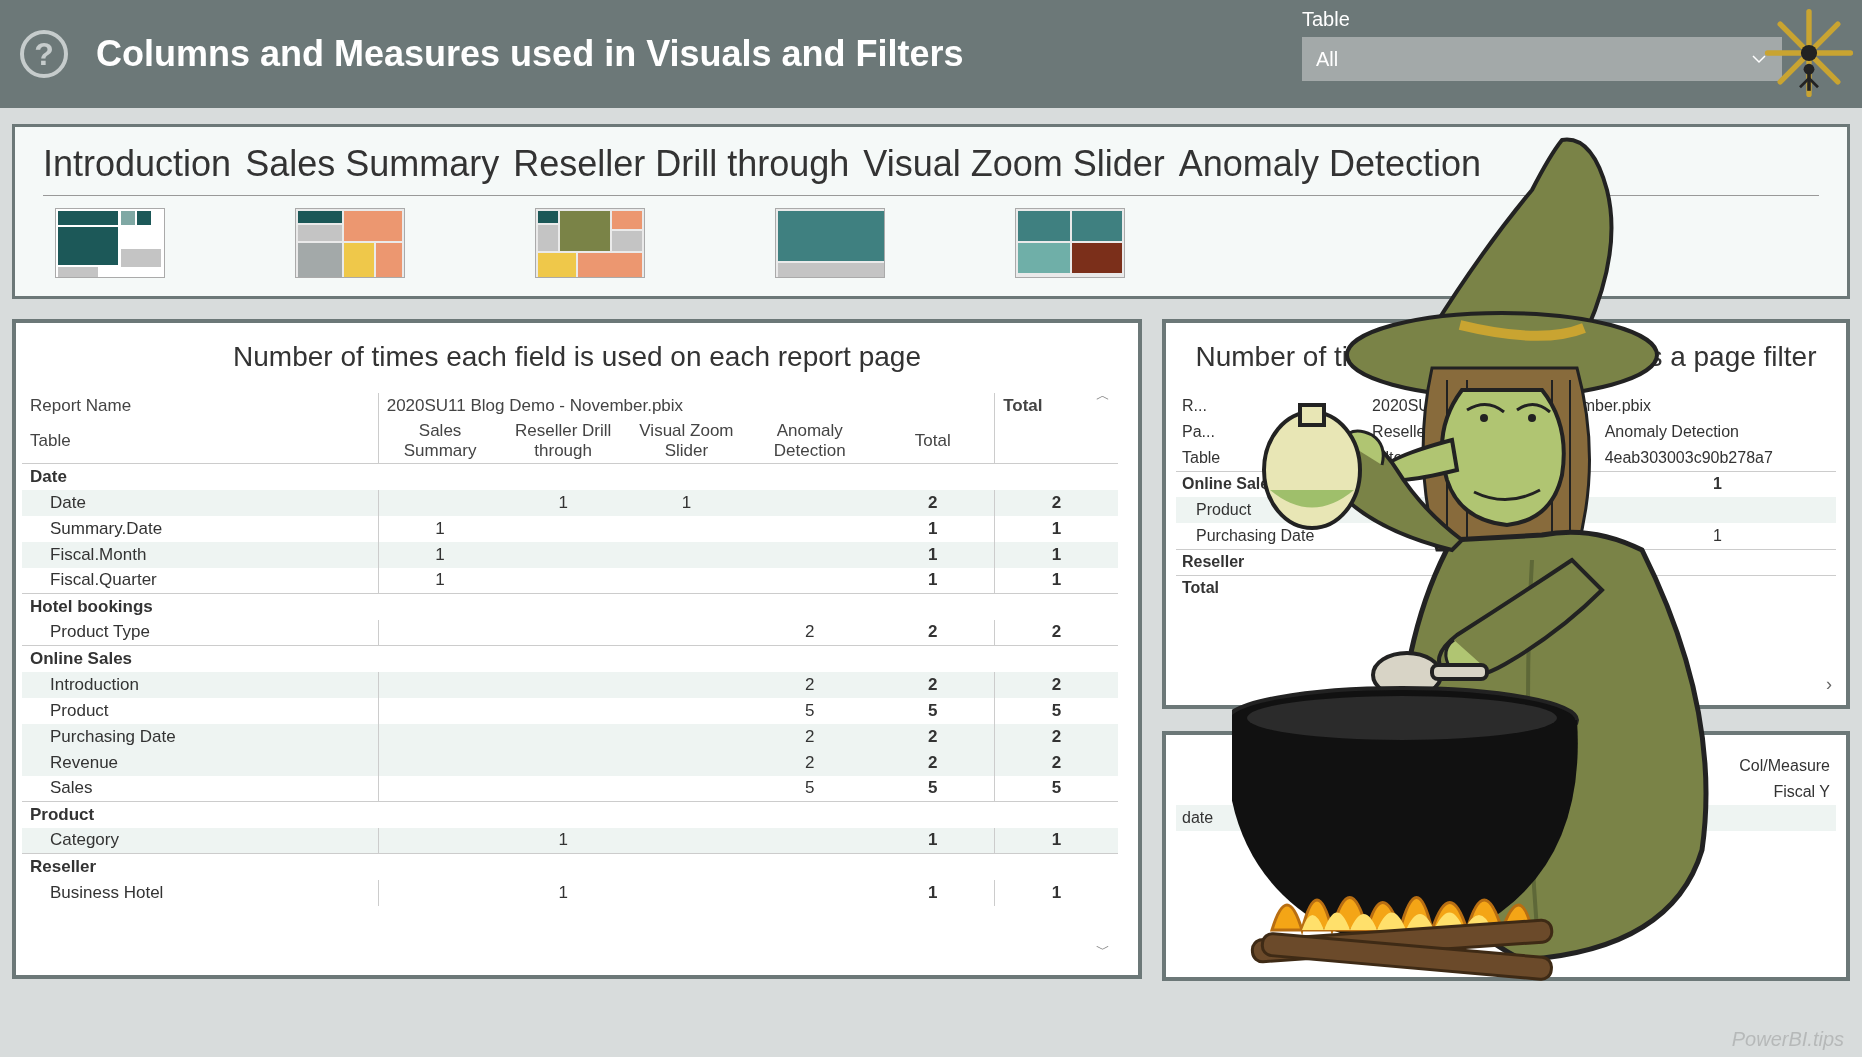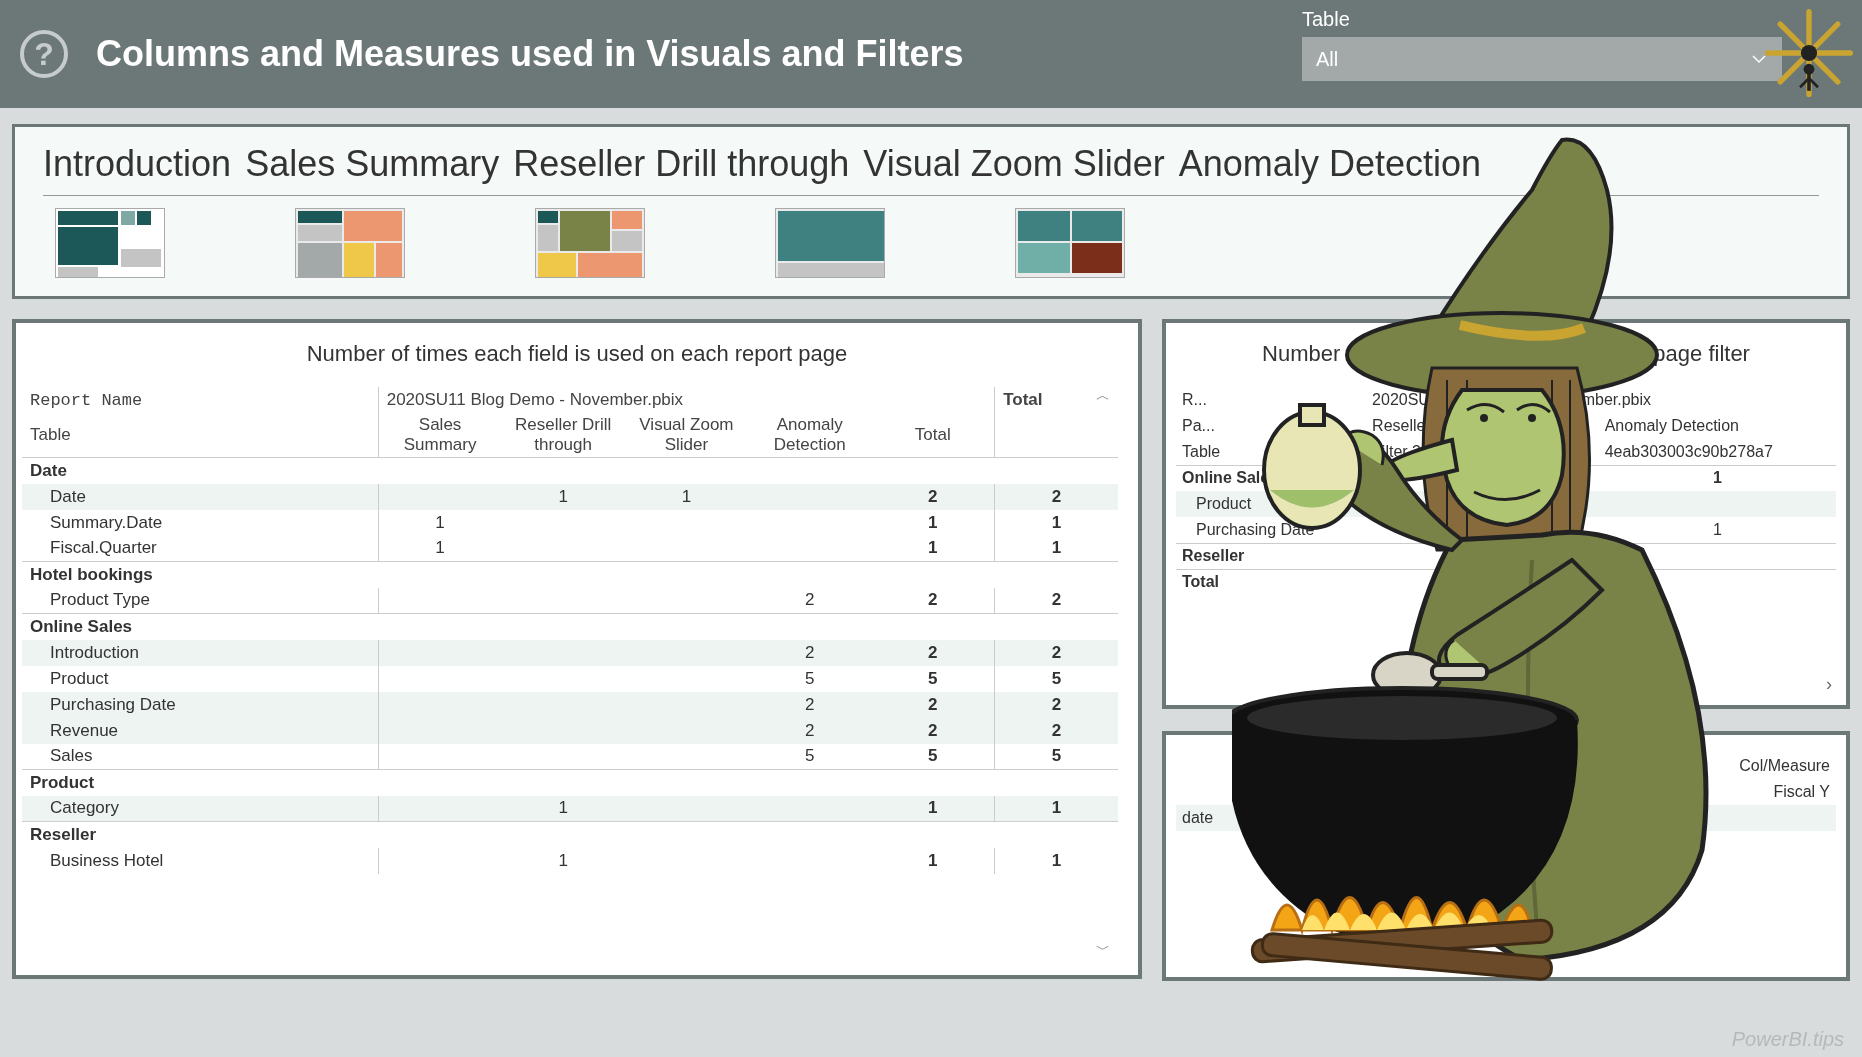--- a/index.html
+++ b/index.html
@@ -60,36 +60,36 @@
 .thumb-anomaly .b4{left:56px;top:34px;width:50px;height:30px;background:#7B2F1A}
 
 
 .main-row { display: flex; gap: 20px; margin: 20px 12px 0 12px; }
 .panel { border: 4px solid #6C7878; background: white; }
 .panel-left { width: 1130px; height: 660px; padding: 18px 0 0 0; position: relative; }
 .panel-right-col { flex: 1; display: flex; flex-direction: column; gap: 22px; }
 .panel-right-top { height: 390px; padding: 18px 10px 10px 10px; position: relative; overflow: hidden; }
 .panel-right-bottom { height: 250px; padding: 18px 10px; position: relative; overflow: hidden; }
 
-.panel-title { text-align: center; font-size: 22px; color: #333; margin-bottom: 20px; }
+.panel-title { text-align: center; font-size: 28px; color: #333; margin-bottom: 20px; }
 
 .matrix-wrap { position: relative; height: 560px; overflow-y: auto; overflow-x: hidden; padding: 0 20px 0 6px; }
 .matrix { width: 100%; border-collapse: collapse; font-size: 17px; color: #333; }
 .matrix th, .matrix td { text-align: left; padding: 2px 8px; height: 26px; }
 .matrix .hdr-row td { font-size: 17px; color: #444; }
 .matrix .col-num { text-align: center; width: 90px; }
 .matrix .col-first { width: 260px; padding-left: 16px; }
 .matrix .group-row td { font-weight: 700; border-top: 1px solid #ccc; }
 .matrix .group-row td:first-child { padding-left: 8px; }
 .matrix .data-row.even td { background: #EEF4F2; }
 .matrix .data-row td:first-child { padding-left: 28px; }
 .matrix .total-col { font-weight: 700; }
 .matrix .border-left { border-left: 1px solid #ccc; }
 
-.matrix-header-report { padding-left: 8px !important; font-family: Liberation Mono, monospace; }
+.matrix-header-report { padding-left: 8px !important; }
 .matrix-header-total { font-weight: 700; text-align: center; }
 .matrix-table-label { padding-left: 8px !important; }
 
 .scroll-arrow { position: absolute; right: 28px; font-size: 14px; color: #888; cursor: pointer; }
 .scroll-arrow.up { top: 64px; }
 .scroll-arrow.down { bottom: 16px; }
 
 .right-matrix { width: 100%; border-collapse: collapse; font-size: 16px; color: #333; }
 .right-matrix td { padding: 2px 6px; height: 26px; }
 .right-matrix .grp td { font-weight: 700; border-top: 1px solid #ccc; }
@@ -220,20 +220,29 @@
             </tr>
             <tr class="data-row ">
               <td class="col-first">Summary.Date</td>
               <td class="col-num  border-left">1</td>
               <td class="col-num  "></td>
               <td class="col-num  "></td>
               <td class="col-num  "></td>
               <td class="col-num total-col ">1</td>
               <td class="col-num total-col border-left">1</td>
             </tr>
+            <tr class="data-row even">
+              <td class="col-first">Fiscal.Month</td>
+              <td class="col-num  border-left">1</td>
+              <td class="col-num  "></td>
+              <td class="col-num  "></td>
+              <td class="col-num  "></td>
+              <td class="col-num total-col ">1</td>
+              <td class="col-num total-col border-left">1</td>
+            </tr>
             <tr class="data-row ">
               <td class="col-first">Fiscal.Quarter</td>
               <td class="col-num  border-left">1</td>
               <td class="col-num  "></td>
               <td class="col-num  "></td>
               <td class="col-num  "></td>
               <td class="col-num total-col ">1</td>
               <td class="col-num total-col border-left">1</td>
             </tr>
             <tr class="group-row">

